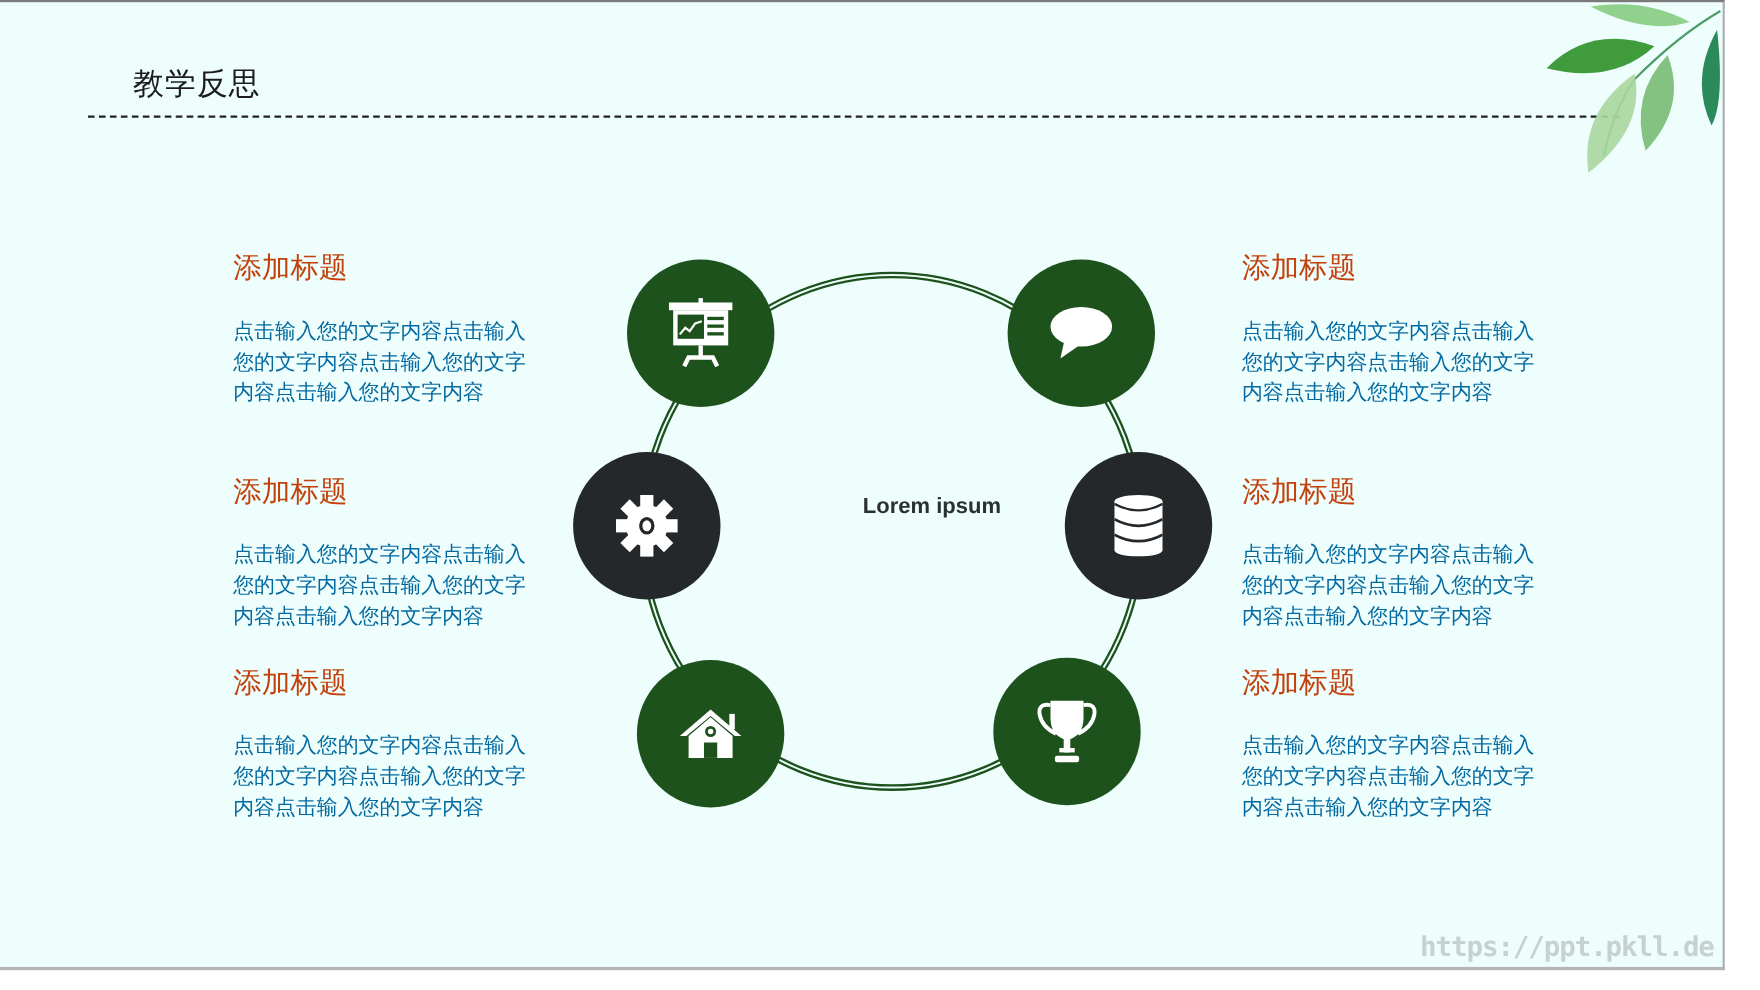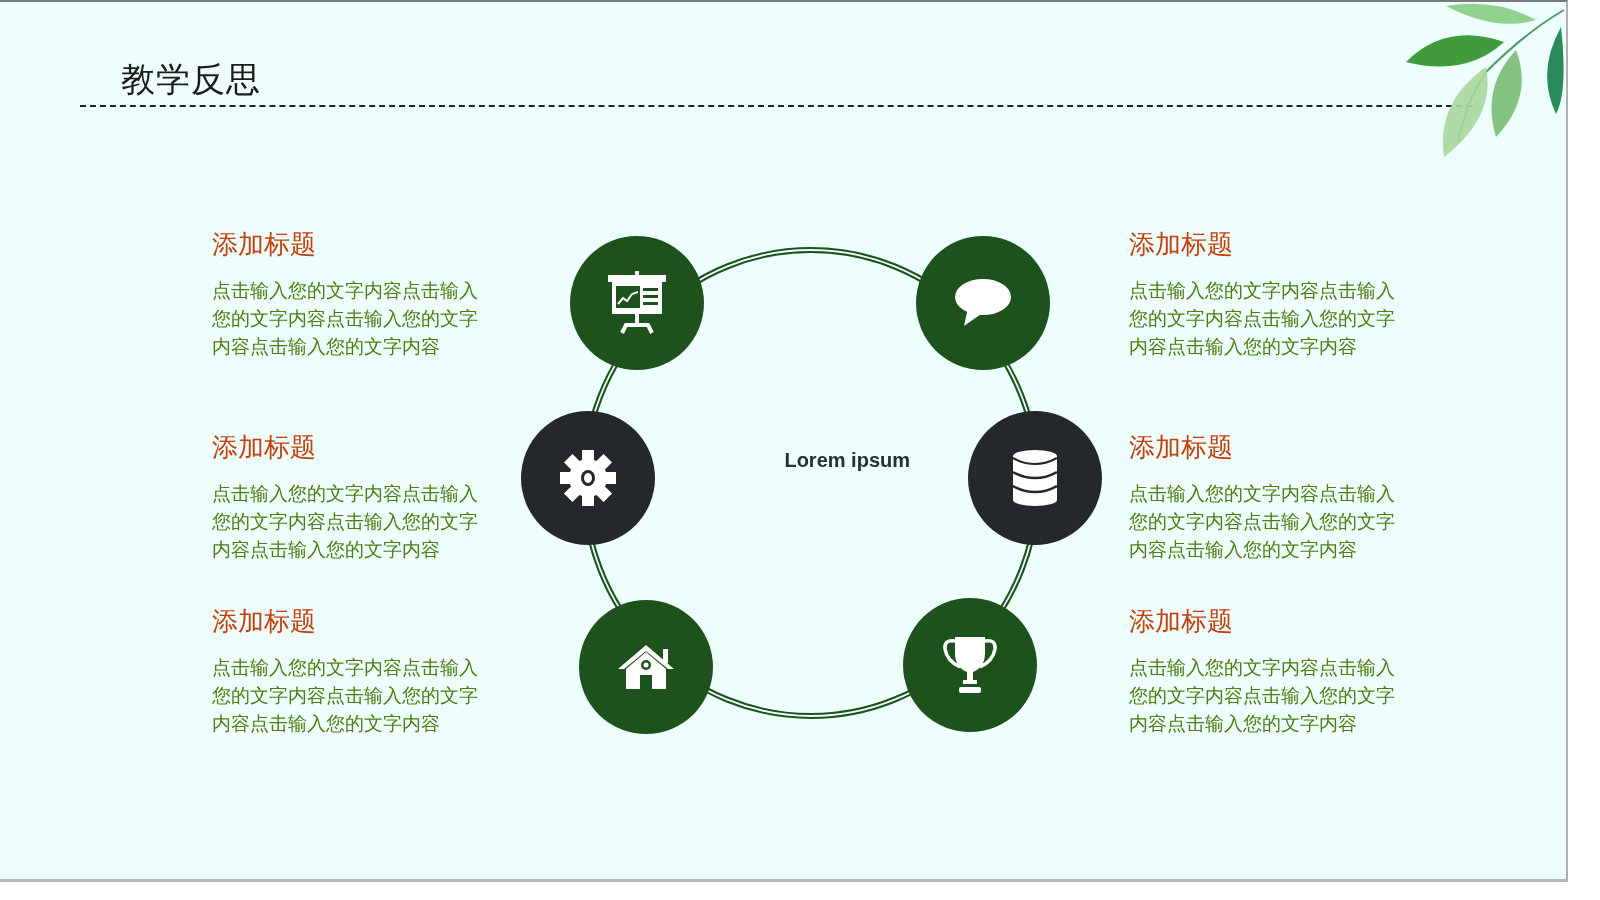--- a/index.html
+++ b/index.html
@@ -1,28 +1,28 @@
 <!DOCTYPE html>
 <html><head>
 <meta charset="utf-8">
 <style>
   html, body { margin:0; padding:0; }
   body { width:1600px; height:900px; overflow:hidden; background:#ffffff; font-family:"DejaVu Sans", sans-serif; }
   .slide { position:absolute; left:0; top:0; width:1566px; height:877px; background:#edfefc; border-top:2px solid #7a7a7a; border-right:2px solid #b0b0b0; border-bottom:3px solid #b5b5b5; overflow:hidden; }
-  .page-title { position:absolute; left:121px; top:55px; font-size:34px; color:#1c1c1c; letter-spacing:1px; }
+  .page-title { position:absolute; left:121px; top:55px; font-size:28px; color:#1c1c1c; letter-spacing:1px; }
   .divider { position:absolute; left:80px; top:103px; width:1392px; height:0; border-top:2px dashed #222; }
   .leaves { position:absolute; right:0; top:0; width:180px; height:160px; }
   .ring { position:absolute; left:0; top:0; }
   .node { position:absolute; border-radius:50%; display:flex; align-items:center; justify-content:center; }
   .node.green { background:#1e521d; }
   .node.dark { background:#25282a; }
   .center-label { position:absolute; left:720px; top:447px; width:190px; text-align:right; font-size:20px; font-weight:bold; color:#2a2f33; font-family:"Liberation Sans", sans-serif; }
   .block { position:absolute; width:300px; }
   .block .t { font-size:26px; color:#c2410c; line-height:32px; }
-  .block .d { margin-top:16px; font-size:19px; color:#4d7c0f; line-height:28px; width:280px; }
+  .block .d { margin-top:27px; font-size:19px; color:#0369a1; line-height:28px; width:280px; }
   .watermark { position:absolute; right:8px; bottom:4px; font-size:25px; font-weight:bold; color:#c8d1d1; font-family:"DejaVu Sans Mono", monospace; letter-spacing:-1px; }
 </style>
 </head>
 <body>
 
 <div class="slide">
 
   <div class="page-title">教学反思</div>
   <div class="divider"></div>
 
@@ -134,13 +134,14 @@
   </div>
   <div class="block" style="left:1129px;top:429px;">
     <div class="t">添加标题</div>
     <div class="d">点击输入您的文字内容点击输入您的文字内容点击输入您的文字内容点击输入您的文字内容</div>
   </div>
   <div class="block" style="left:1129px;top:603px;">
     <div class="t">添加标题</div>
     <div class="d">点击输入您的文字内容点击输入您的文字内容点击输入您的文字内容点击输入您的文字内容</div>
   </div>
 
+  <div class="watermark">https://ppt.pkll.de</div>
 </div>
 
 </body></html>

